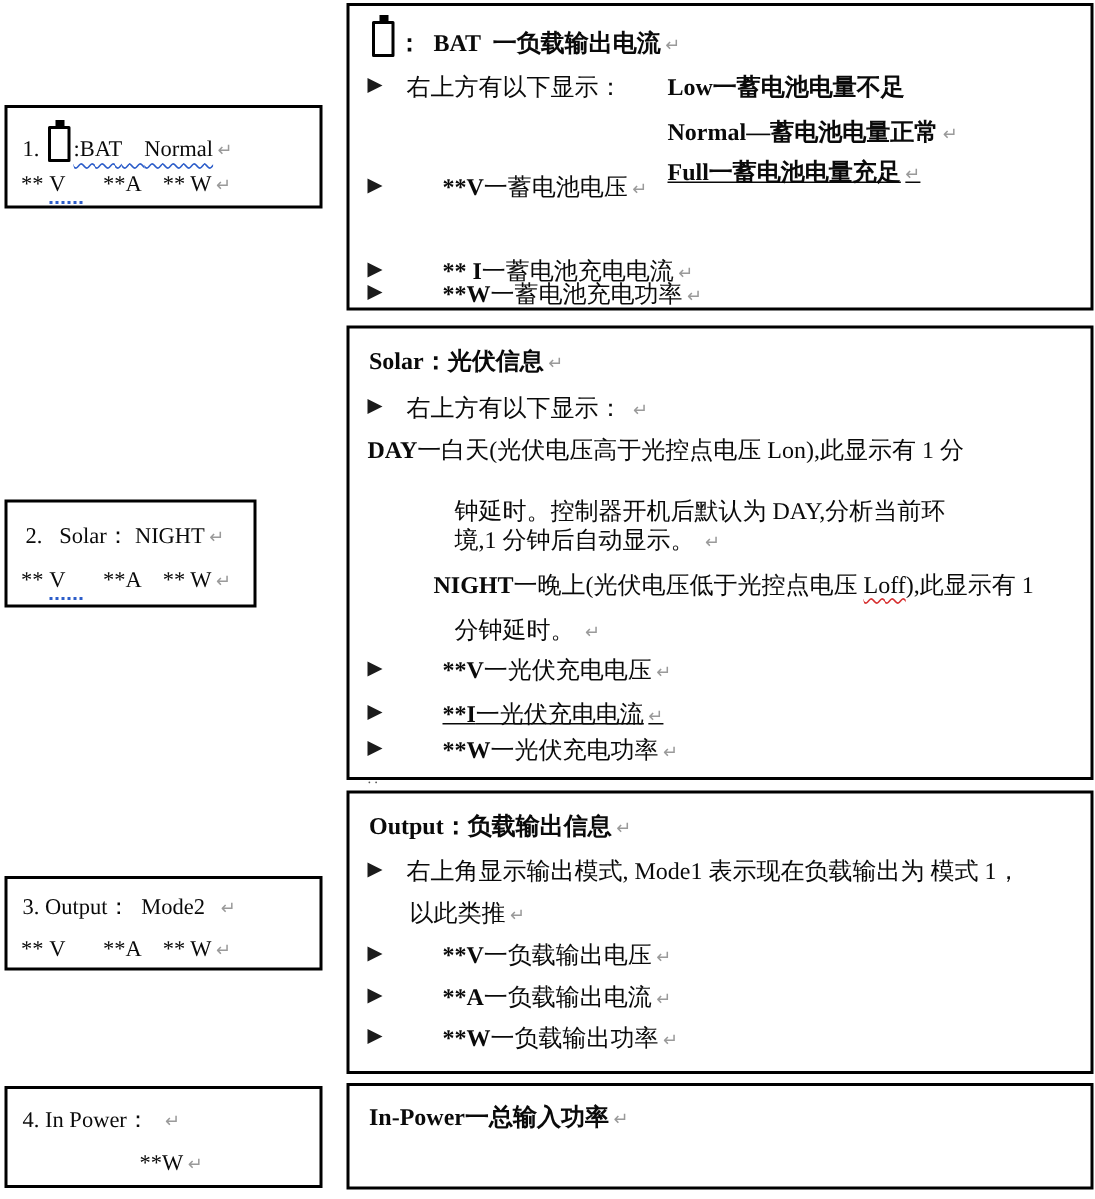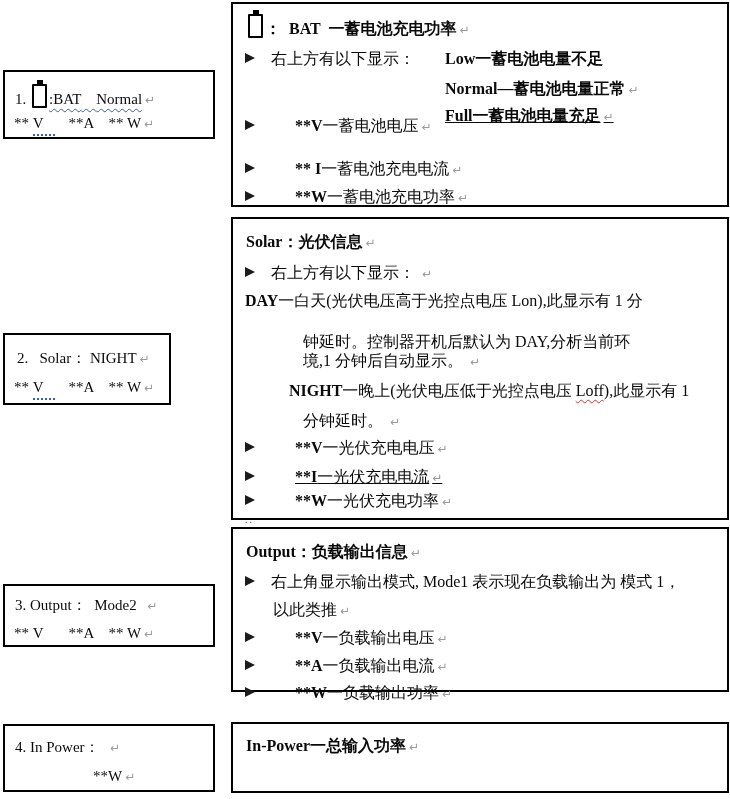--- a/index.html
+++ b/index.html
@@ -47,45 +47,45 @@
     <div class="line" style="left:10px;top:9px;"><span>3.</span> <span>Output：</span>  <span>Mode2</span>  <span class="ret">↵</span></div>
     <div class="line" style="left:9px;top:37px;"><span>** </span><span class="vchar">V</span><span class="g">**A</span><span class="g">** W</span><span class="ret">↵</span></div>
   </div>
 
   <div class="box sm" style="left:3px;top:724px;width:212px;height:68px;">
     <div class="line" style="left:10px;top:11px;"><span>4.</span> <span>In Power：</span>  <span class="ret">↵</span></div>
     <div class="line" style="left:88px;top:40px;"><span>**W</span><span class="ret">↵</span></div>
   </div>
 
   <div class="box" style="left:231px;top:2px;width:498px;height:205px;">
-    <div class="line" style="left:13px;top:10px;"><span class="batt"></span><span class="b">：  BAT  一蓄电池充电功率</span><span class="ret">↵</span></div>
+    <div class="line" style="left:13px;top:10px;"><span class="batt"></span><span class="b">：  BAT  一负载输出电流</span><span class="ret">↵</span></div>
     <div class="line" style="left:12px;top:44px;"><span class="bullet sp16"></span><span>右上方有以下显示：</span></div>
     <div class="line b" style="left:212px;top:44px;"><span>Low一蓄电池电量不足</span></div>
     <div class="line b" style="left:212px;top:74px;"><span>Normal—蓄电池电量正常</span><span class="ret" style="font-weight:normal">↵</span></div>
     <div class="line b" style="left:212px;top:101px;text-decoration:underline;"><span>Full一蓄电池电量充足</span><span class="ret" style="font-weight:normal">↵</span></div>
     <div class="line" style="left:12px;top:111px;"><span class="bullet sp40"></span><span class="b">**V</span><span>一蓄电池电压</span><span class="ret">↵</span></div>
-    <div class="line" style="left:12px;top:154px;"><span class="bullet sp40"></span><span class="b">** I</span><span>一蓄电池充电电流</span><span class="ret">↵</span></div>
+    <div class="line" style="left:12px;top:167px;"><span class="bullet sp40"></span><span class="b">** I</span><span>一蓄电池充电电流</span><span class="ret">↵</span></div>
     <div class="line" style="left:12px;top:182px;"><span class="bullet sp40"></span><span class="b">**W</span><span>一蓄电池充电功率</span><span class="ret">↵</span></div>
   </div>
 
   <div class="box" style="left:231px;top:217px;width:498px;height:303px;">
     <div class="line b" style="left:13px;top:12px;"><span>Solar：光伏信息</span><span class="ret" style="font-weight:normal">↵</span></div>
     <div class="line" style="left:12px;top:43px;"><span class="bullet sp16"></span><span>右上方有以下显示：</span> <span class="ret">↵</span></div>
     <div class="line" style="left:12px;top:71px;"><span class="b">DAY</span><span>一白天(光伏电压高于光控点电压 Lon),此显示有 1 分</span></div>
     <div class="line" style="left:70px;top:112px;"><span>钟延时。控制器开机后默认为 DAY,分析当前环</span></div>
     <div class="line" style="left:70px;top:131px;"><span>境,1 分钟后自动显示。</span> <span class="ret">↵</span></div>
     <div class="line" style="left:12px;top:161px;margin-left:44px;"><span class="b">NIGHT</span><span>一晚上(光伏电压低于光控点电压 </span><span class="wavyred">Loff</span><span>),此显示有 1</span></div>
     <div class="line" style="left:70px;top:191px;"><span>分钟延时。</span> <span class="ret">↵</span></div>
     <div class="line" style="left:12px;top:218px;"><span class="bullet sp40"></span><span class="b">**V</span><span>一光伏充电电压</span><span class="ret">↵</span></div>
     <div class="line" style="left:12px;top:247px;text-decoration:underline;"><span class="bullet sp40"></span><span class="b">**I</span><span>一光伏充电电流</span><span class="ret">↵</span></div>
     <div class="line" style="left:12px;top:271px;"><span class="bullet sp40"></span><span class="b">**W</span><span>一光伏充电功率</span><span class="ret">↵</span></div>
     <div class="line dots" style="left:12px;top:290px;"><span>..</span></div>
   </div>
 
-  <div class="box" style="left:231px;top:527px;width:498px;height:165px;text-align:center;">
+  <div class="box" style="left:231px;top:527px;width:498px;height:189px;text-align:center;">
     <div class="line b" style="left:13px;top:12px;"><span>Output：负载输出信息</span><span class="ret" style="font-weight:normal">↵</span></div>
     <div class="line" style="left:12px;top:42px;"><span class="bullet sp16"></span><span>右上角显示输出模式, Mode1 表示现在负载输出为 模式 1，</span></div>
     <div class="line" style="left:40px;top:70px;"><span>以此类推</span><span class="ret">↵</span></div>
     <div class="line" style="left:12px;top:98px;"><span class="bullet sp40"></span><span class="b">**V</span><span>一负载输出电压</span><span class="ret">↵</span></div>
     <div class="line" style="left:12px;top:126px;"><span class="bullet sp40"></span><span class="b">**A</span><span>一负载输出电流</span><span class="ret">↵</span></div>
     <div class="line" style="left:12px;top:153px;"><span class="bullet sp40"></span><span class="b">**W</span><span>一负载输出功率</span><span class="ret">↵</span></div>
   </div>
 
   <div class="box" style="left:231px;top:722px;width:498px;height:71px;">
     <div class="line b" style="left:13px;top:11px;"><span>In-Power一总输入功率</span><span class="ret" style="font-weight:normal">↵</span></div>

